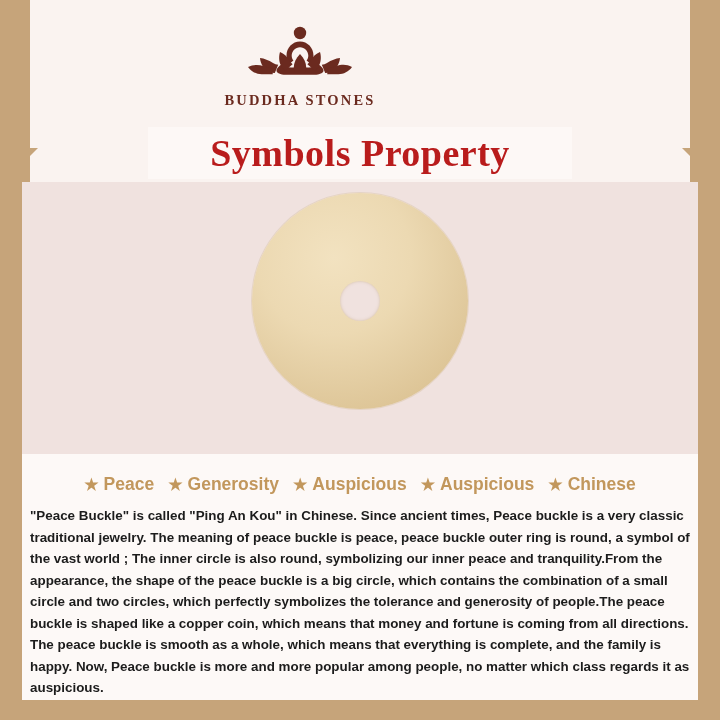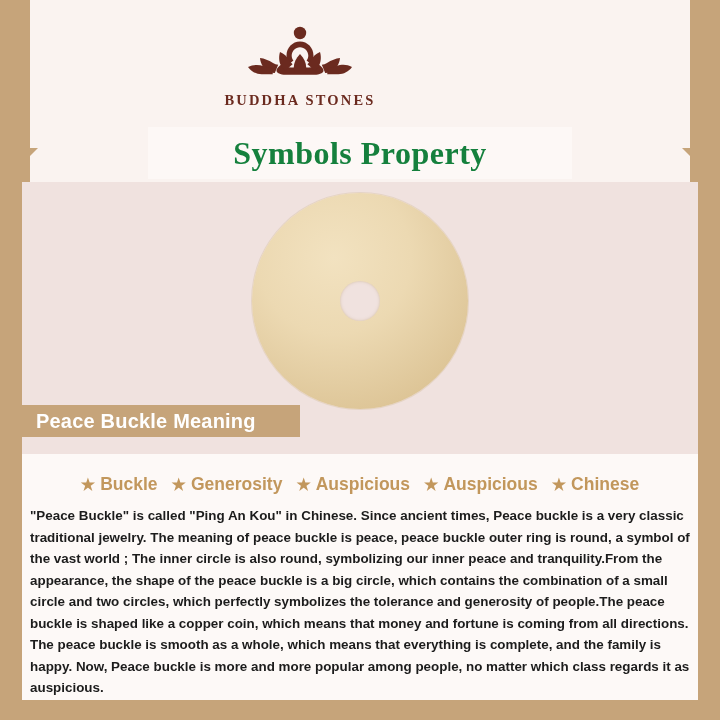--- a/index.html
+++ b/index.html
@@ -115,22 +115,22 @@
     left: 148px; top: 127px;
     width: 424px; height: 52px;
     background: #fdf8f6;
     display: flex;
     align-items: center;
     justify-content: center;
   }
   .title-text {
     font-family: "Liberation Serif", serif;
     font-weight: bold;
-    font-size: 32px;
-    color: #15803d;
+    font-size: 38px;
+    color: #b91c1c;
     letter-spacing: 0.5px;
   }
 
   
   .disc-wrap {
     position: absolute;
     left: 0; top: 193px;
     width: 720px;
     height: 220px;
     display: flex;
@@ -251,28 +251,25 @@
   <div class="title-banner">
     <div class="title-text">Symbols Property</div>
   </div>
 
   <div class="disc-wrap">
     <div class="disc">
       <div class="disc-hole"></div>
     </div>
   </div>
 
-  <div class="subtitle-tab">
-    <span class="txt">Peace Buckle Meaning</span>
-  </div>
 
   <div class="keywords">
     <div class="kw">
       <span class="star">★</span>
-      <span>Buckle</span>
+      <span>Peace</span>
     </div>
     <div class="kw">
       <span class="star">★</span>
       <span>Generosity</span>
     </div>
     <div class="kw">
       <span class="star">★</span>
       <span>Auspicious</span>
     </div>
     <div class="kw">

